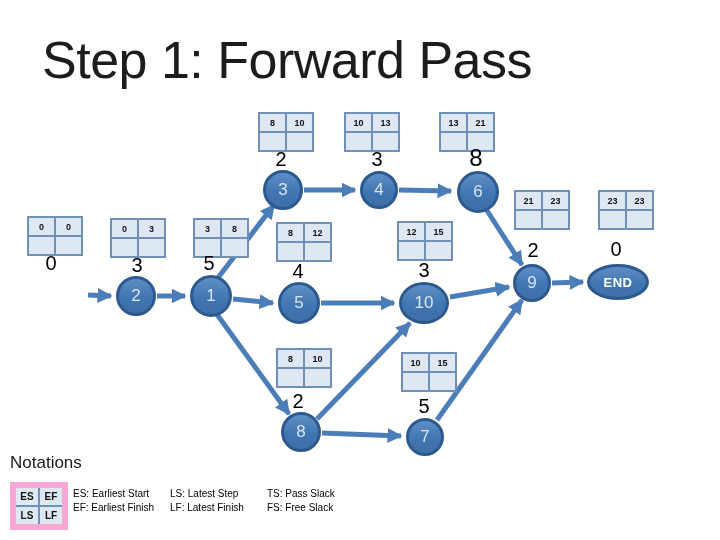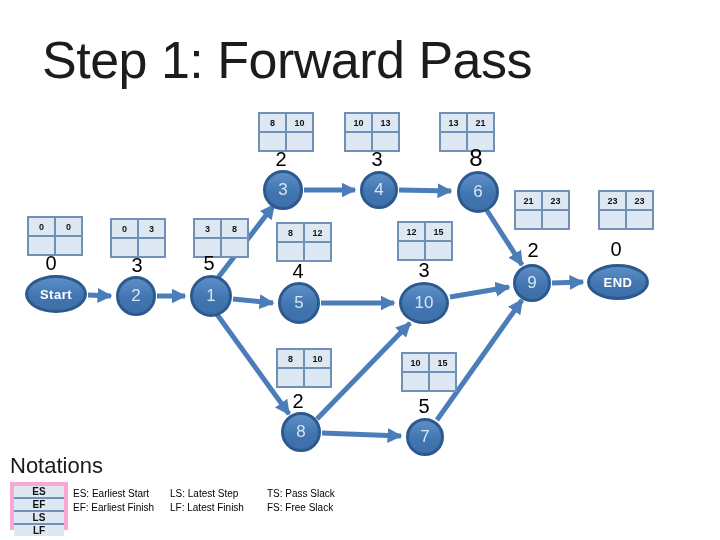--- a/index.html
+++ b/index.html
@@ -35,25 +35,25 @@
   .node {
     position:absolute; box-sizing:border-box; z-index:3;
     border:3px solid #2d5a8e; border-radius:50%;
     background:linear-gradient(180deg,#5f8ec7 0%,#4176b1 55%,#3e6fa8 100%);
     color:#d9e4f1; display:flex; align-items:center; justify-content:center;
     font-size:17px;
   }
   .node.term { font-weight:bold; font-size:13px; color:#ffffff; letter-spacing:0.5px; }
 
   
-  .notations-heading { position:absolute; left:10px; top:453px; font-size:22px; color:#1b1b1b; }
+  .notations-heading { position:absolute; left:10px; top:453px; font-size:17px; color:#1b1b1b; }
   .legend-box {
     position:absolute; left:10px; top:482px; box-sizing:border-box; width:58px; height:48px; z-index:2;
-    border:4px solid #f9a8d4; background:#7090b8;
-    display:grid; grid-template-columns:1fr; grid-template-rows:1fr 1fr; gap:2px;
+    border:6px solid #f9a8d4; background:#7090b8;
+    display:grid; grid-template-columns:1fr 1fr; grid-template-rows:1fr 1fr; gap:2px;
   }
   .legend-box .cell {
     background:#dee8f3; display:flex; align-items:center; justify-content:center;
     font-size:10px; font-weight:bold; color:#111;
   }
   .legend-defs {
     position:absolute; left:73px; top:487px;
     display:grid; grid-template-columns:97px 97px auto; grid-auto-rows:14px;
     font-size:10px; color:#000; line-height:14px; white-space:nowrap;
   }
@@ -168,21 +168,20 @@
   <div class="dur" style="left:263px;top:148px">2</div>
   <div class="dur" style="left:359px;top:148px">3</div>
   <div class="dur big" style="left:458px;top:144px">8</div>
   <div class="dur" style="left:280px;top:260px">4</div>
   <div class="dur" style="left:406px;top:259px">3</div>
   <div class="dur" style="left:280px;top:390px">2</div>
   <div class="dur" style="left:406px;top:395px">5</div>
   <div class="dur" style="left:515px;top:239px">2</div>
   <div class="dur" style="left:598px;top:238px">0</div>
 
-  <div class="node term" style="left:25px;top:275px;width:62px;height:38px">Start</div>
   <div class="node" style="left:116px;top:276px;width:40px;height:40px">2</div>
   <div class="node" style="left:190px;top:275px;width:42px;height:42px">1</div>
   <div class="node" style="left:263px;top:170px;width:40px;height:40px">3</div>
   <div class="node" style="left:360px;top:171px;width:38px;height:38px">4</div>
   <div class="node" style="left:457px;top:171px;width:42px;height:42px">6</div>
   <div class="node" style="left:278px;top:282px;width:42px;height:42px">5</div>
   <div class="node" style="left:399px;top:282px;width:50px;height:42px">10</div>
   <div class="node" style="left:281px;top:412px;width:40px;height:40px">8</div>
   <div class="node" style="left:406px;top:418px;width:38px;height:38px">7</div>
   <div class="node" style="left:513px;top:264px;width:38px;height:38px">9</div>

